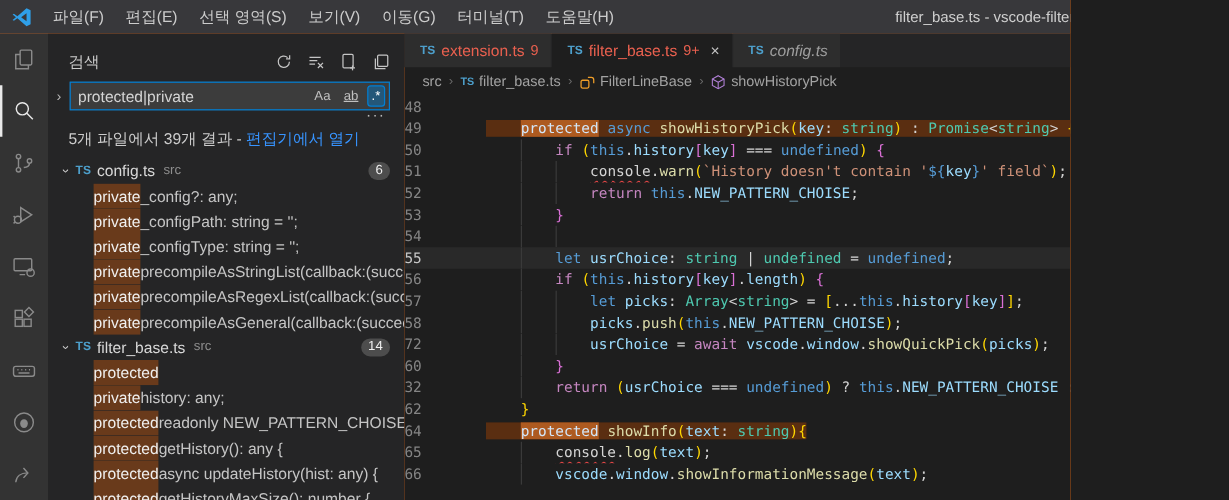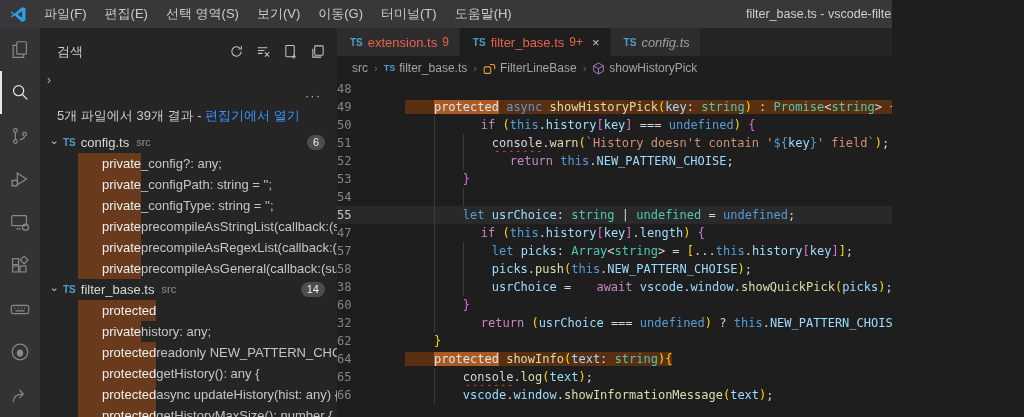--- a/index.html
+++ b/index.html
@@ -40,21 +40,21 @@
   .summary a{color:#3794ff;text-decoration:none;}
   .tree{margin-top:7px;}
   .trow{height:21px;line-height:21px;font-size:13px;white-space:nowrap;overflow:hidden;display:flex;align-items:center;}
   .frow{padding-left:8px;}
   .tw{display:inline-block;transform:rotate(90deg);color:#cccccc;font-size:11px;width:12px;text-align:center;}
   .tsbadge{color:#4d9fcb;font-weight:bold;font-size:10px;margin:0 5px 0 3px;}
   .fname{color:#d8d8d8;}
   .fdir{color:#8f8f8f;font-size:11px;margin-left:7px;flex:1;}
   .fbadge{background:#4d4d4d;color:#efefef;font-size:11px;line-height:15px;padding:0 6px;border-radius:9px;margin-right:12px;}
   .mrow{padding-left:38px;}
-  .mchip{background:#693a1b;color:#f0f0f0;padding-left:24px;}
+  .mchip{background:#693a1b;color:#f0f0f0;}
   .mrest{color:#c5c5c5;}
   
   .editor{flex:1;display:flex;flex-direction:column;background:#1e1e1e;min-width:0;}
   .tabs{height:28px;background:#252526;display:flex;}
   .tab{height:28px;background:#2d2d2d;display:flex;align-items:center;padding:0 10px;margin-right:1px;font-size:13px;}
   .tab.active{background:#1e1e1e;}
   .tab .tname{color:#9e9e9e;}
   .tab .tname.err{color:#e9604f;}
   .tab .tname.prev{font-style:italic;color:#9e9e9e;}
   .tab .tbadge{color:#e9604f;font-size:12px;margin-left:5px;}
@@ -64,21 +64,21 @@
   .bc-item{display:flex;align-items:center;gap:4px;}
   .bc-ts{color:#4d9fcb;font-weight:bold;font-size:9px;}
   .code{flex:1;overflow:hidden;font-family:"DejaVu Sans Mono","Liberation Mono",monospace;font-size:12px;}
   .cline{display:flex;height:18px;line-height:18px;}
   .lnum{width:38px;min-width:38px;text-align:left;color:#858585;margin-right:30px;}
   .cline.cur{background:rgba(255,255,255,0.05);}
   .cline.cur .lnum{color:#c6c6c6;}
   .ltext{position:relative;white-space:pre;flex:1;overflow:hidden;}
   .guide{position:absolute;top:0;bottom:0;width:1px;background:#3a3a3a;}
   .mline{background:#5a2e11;box-shadow:-5px 0 0 #5a2e11;}
-  .tk-def{color:#d4d4d4;} .tk-kw{color:#569cd6;} .tk-ctl{color:#c586c0;margin-left:18px;}
+  .tk-def{color:#d4d4d4;} .tk-kw{color:#569cd6;} .tk-ctl{color:#c586c0;}
   .tk-fn{color:#dcdcaa;} .tk-var{color:#9cdcfe;} .tk-typ{color:#4ec9b0;}
   .tk-str{color:#ce9178;} .tk-b1{color:#ffd700;} .tk-b2{color:#da70d6;}
   .tk-find{background:#ad5a20;color:#d3e6f8;}
   .sqg{text-decoration:underline;text-decoration-style:wavy;text-decoration-color:#d44;
     text-decoration-thickness:1px;text-underline-offset:3px;}
 </style>
 </head>
 <body>
 
 <div class="window">
@@ -189,20 +189,28 @@
             <span class="sbi">
               <svg width="15" height="15" viewBox="0 0 16 16">
                 <rect x="5" y="2" width="9" height="10" rx="1"></rect>
                 <path d="M3 5v9h9"></path>
               </svg>
             </span>
           </span>
       </div>
       <div class="search-row">
         <span class="chev">›</span>
+        <div class="searchbox">
+          <span class="query">protected|private</span>
+          <span class="opts" id="search-opts">
+              <span class="opt">Aa</span>
+              <span class="opt u">ab</span>
+              <span class="opt on">.*</span>
+            </span>
+        </div>
       </div>
       <div class="more">···</div>
       <div class="summary">
         <span>5개 파일에서 39개 결과 - </span><a href="#">편집기에서 열기</a>
       </div>
       <div class="tree" id="tree">
           <div class="trow frow">
             <span class="tw">›</span>
             <span class="tsbadge">TS</span>
             <span class="fname">config.ts</span>
@@ -341,33 +349,33 @@
           </div>
           <div class="cline">
             <span class="lnum">54</span>
             <span class="ltext"><div class="guide" style="left: 28.92px;"></div><div class="guide" style="left: 57.84px;"></div></span>
           </div>
           <div class="cline cur">
             <span class="lnum">55</span>
             <span class="ltext"><div class="guide" style="left: 28.92px;"></div><span class="tk-def">        </span><span class="tk-kw">let</span><span class="tk-def"> </span><span class="tk-var">usrChoice</span><span class="tk-def">: </span><span class="tk-typ">string</span><span class="tk-def"> | </span><span class="tk-typ">undefined</span><span class="tk-def"> = </span><span class="tk-kw">undefined</span><span class="tk-def">;</span></span>
           </div>
           <div class="cline">
-            <span class="lnum">47</span>
+            <span class="lnum">56</span>
             <span class="ltext"><div class="guide" style="left: 28.92px;"></div><span class="tk-def">        </span><span class="tk-ctl">if</span><span class="tk-def"> </span><span class="tk-b1">(</span><span class="tk-kw">this</span><span class="tk-def">.</span><span class="tk-var">history</span><span class="tk-b2">[</span><span class="tk-var">key</span><span class="tk-b2">]</span><span class="tk-def">.</span><span class="tk-var">length</span><span class="tk-b1">)</span><span class="tk-def"> </span><span class="tk-b2">{</span></span>
           </div>
           <div class="cline">
             <span class="lnum">57</span>
             <span class="ltext"><div class="guide" style="left: 28.92px;"></div><div class="guide" style="left: 57.84px;"></div><span class="tk-def">            </span><span class="tk-kw">let</span><span class="tk-def"> </span><span class="tk-var">picks</span><span class="tk-def">: </span><span class="tk-typ">Array</span><span class="tk-def">&lt;</span><span class="tk-typ">string</span><span class="tk-def">&gt; = </span><span class="tk-b1">[</span><span class="tk-def">...</span><span class="tk-kw">this</span><span class="tk-def">.</span><span class="tk-var">history</span><span class="tk-b2">[</span><span class="tk-var">key</span><span class="tk-b2">]</span><span class="tk-b1">]</span><span class="tk-def">;</span></span>
           </div>
           <div class="cline">
             <span class="lnum">58</span>
             <span class="ltext"><div class="guide" style="left: 28.92px;"></div><div class="guide" style="left: 57.84px;"></div><span class="tk-def">            </span><span class="tk-var">picks</span><span class="tk-def">.</span><span class="tk-fn">push</span><span class="tk-b1">(</span><span class="tk-kw">this</span><span class="tk-def">.</span><span class="tk-var">NEW_PATTERN_CHOISE</span><span class="tk-b1">)</span><span class="tk-def">;</span></span>
           </div>
           <div class="cline">
-            <span class="lnum">38</span>
+            <span class="lnum">72</span>
             <span class="ltext"><div class="guide" style="left: 28.92px;"></div><div class="guide" style="left: 57.84px;"></div><span class="tk-def">            </span><span class="tk-var">usrChoice</span><span class="tk-def"> = </span><span class="tk-ctl">await</span><span class="tk-def"> </span><span class="tk-var">vscode</span><span class="tk-def">.</span><span class="tk-var">window</span><span class="tk-def">.</span><span class="tk-fn">showQuickPick</span><span class="tk-b1">(</span><span class="tk-var">picks</span><span class="tk-b1">)</span><span class="tk-def">;</span></span>
           </div>
           <div class="cline">
             <span class="lnum">60</span>
             <span class="ltext"><div class="guide" style="left: 28.92px;"></div><span class="tk-def">        </span><span class="tk-b2">}</span></span>
           </div>
           <div class="cline">
             <span class="lnum">32</span>
             <span class="ltext"><div class="guide" style="left: 28.92px;"></div><span class="tk-def">        </span><span class="tk-ctl">return</span><span class="tk-def"> </span><span class="tk-b1">(</span><span class="tk-var">usrChoice</span><span class="tk-def"> === </span><span class="tk-kw">undefined</span><span class="tk-b1">)</span><span class="tk-def"> ? </span><span class="tk-kw">this</span><span class="tk-def">.</span><span class="tk-var">NEW_PATTERN_CHOISE</span><span class="tk-def"> : </span><span class="tk-var">usrChoice</span><span class="tk-def">;</span></span>
           </div>

